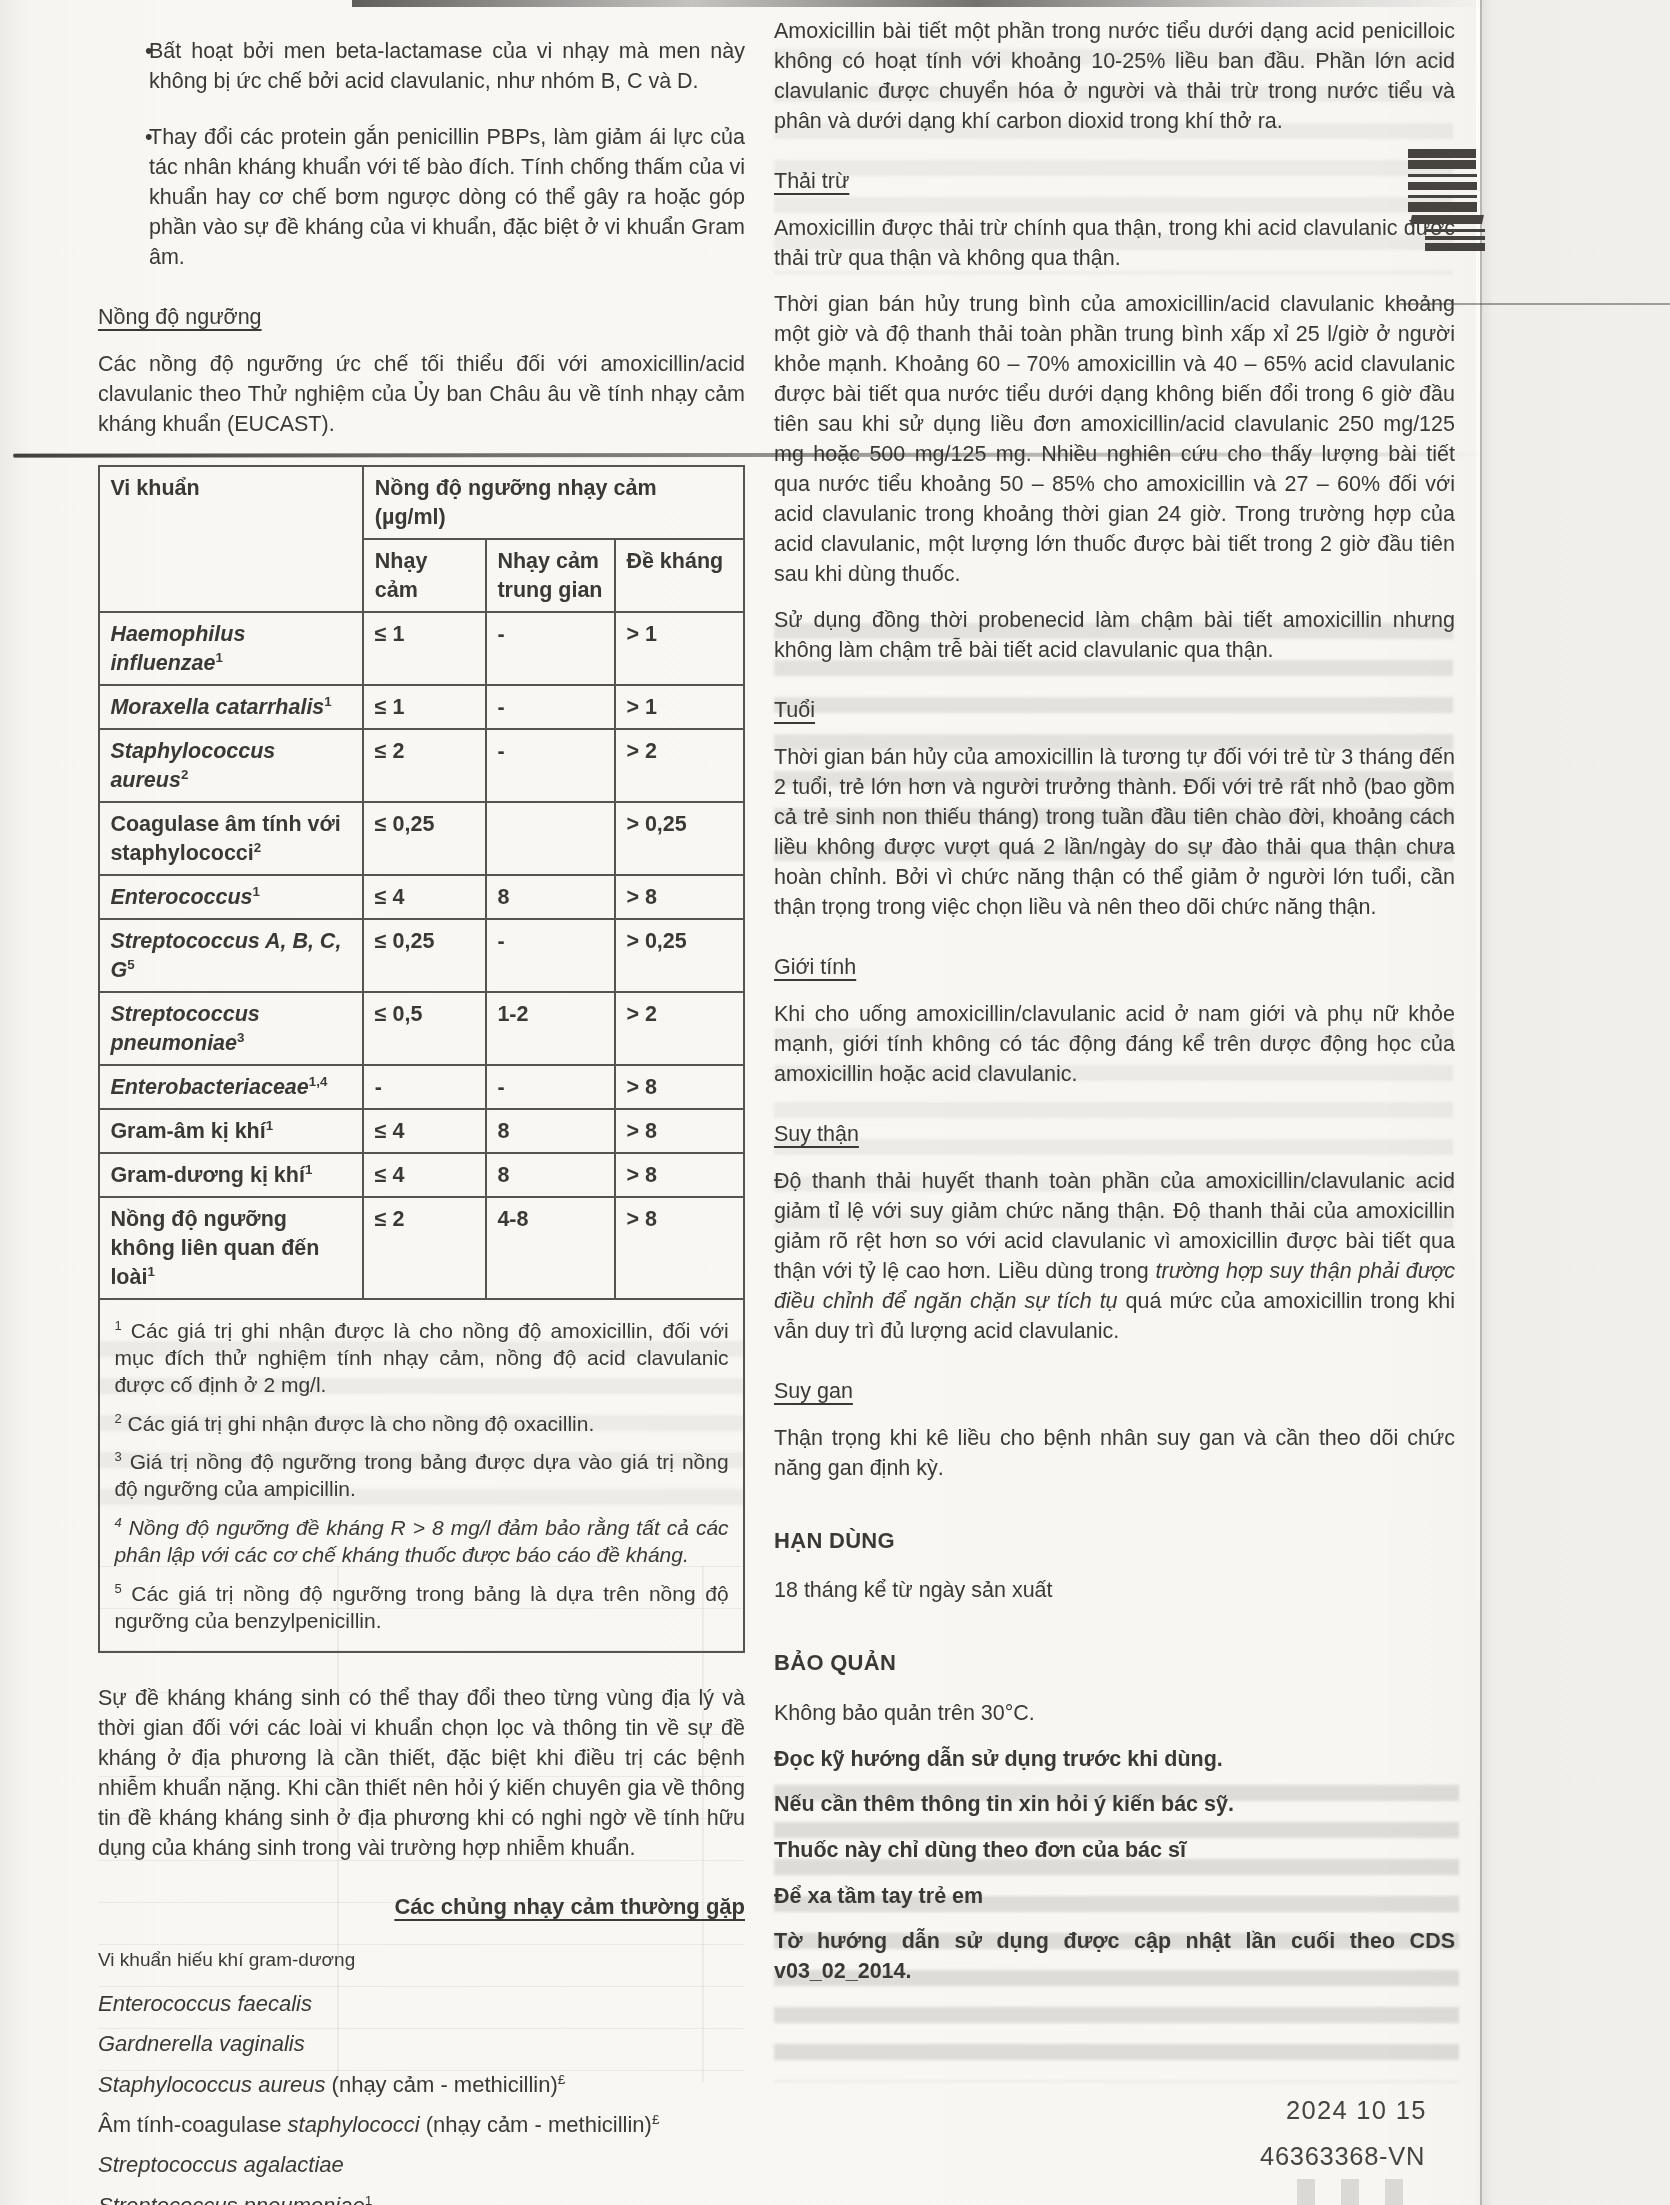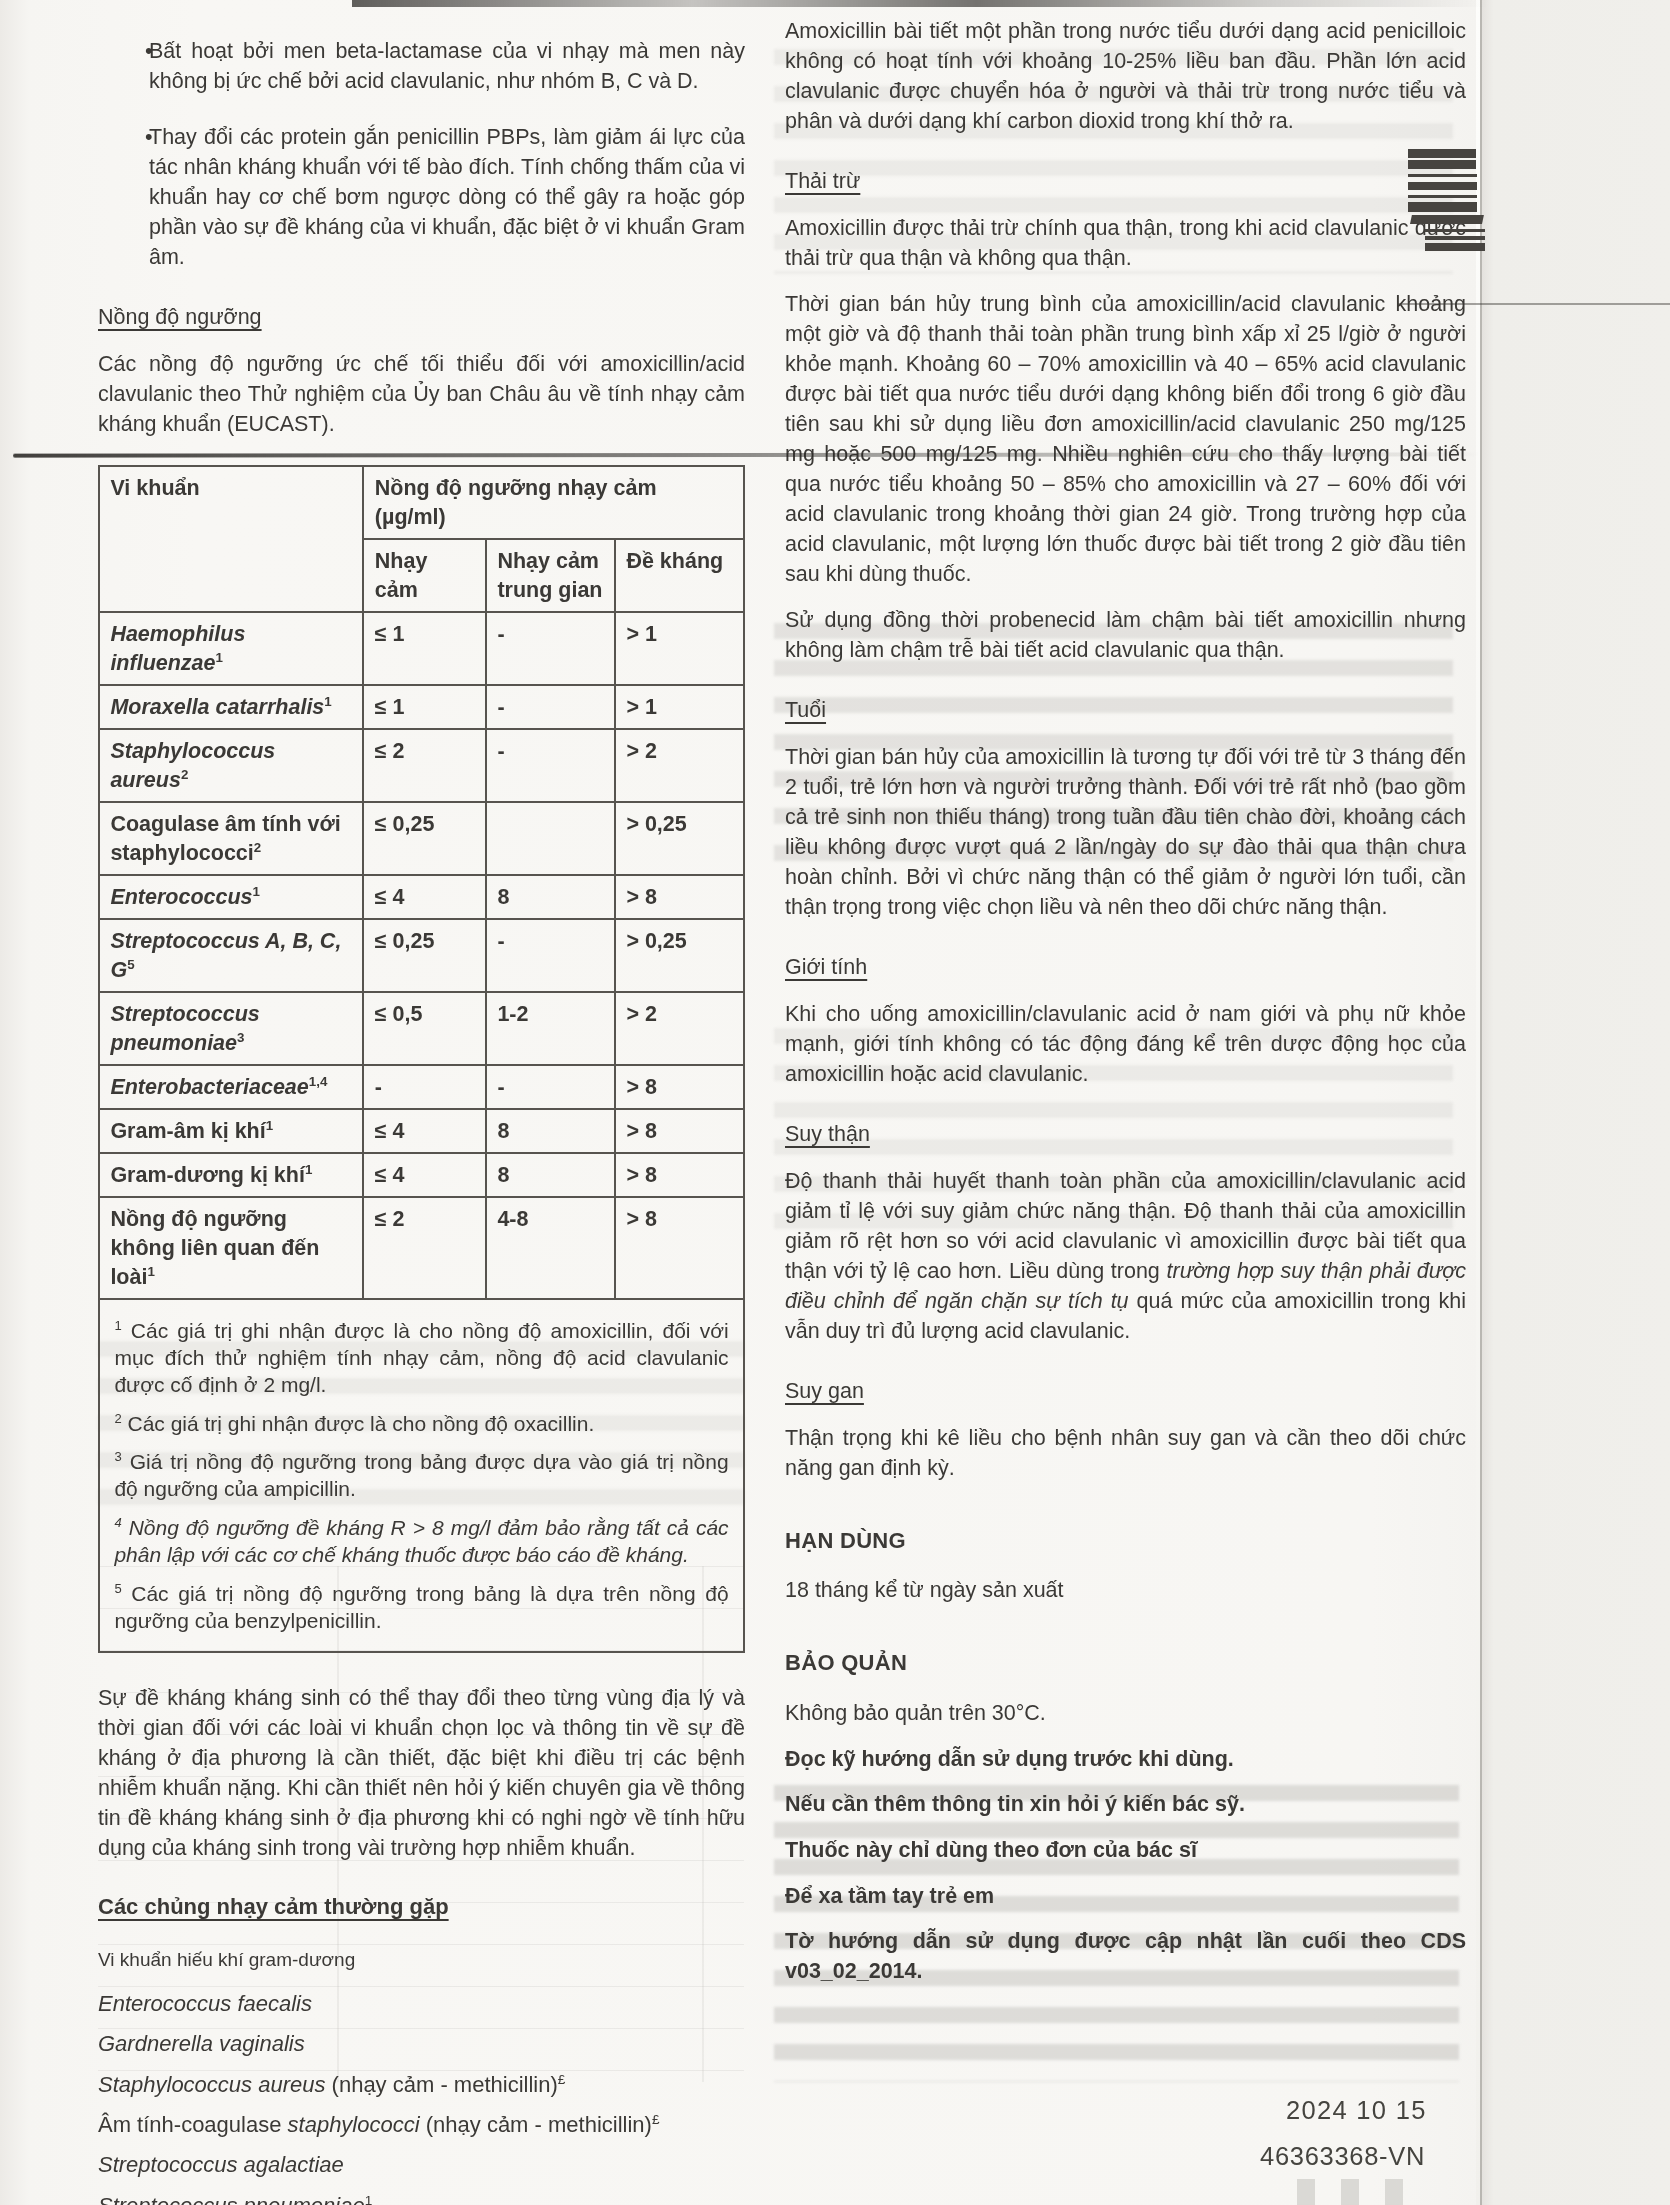--- a/index.html
+++ b/index.html
@@ -38,33 +38,33 @@
   .bleed-grid{position:absolute;z-index:1;opacity:.5;filter:blur(0.7px);
     background:
       repeating-linear-gradient(180deg,rgba(125,123,118,.22) 0 1.3px,transparent 1.3px 42px),
       linear-gradient(90deg,transparent 0 239px,rgba(125,123,118,.2) 239px 241px,transparent 241px 604px,rgba(125,123,118,.2) 604px 606px,transparent 606px);}
   .bottom-ticks{position:absolute;left:1297px;top:2179px;width:111px;height:27px;z-index:2;display:flex;gap:26px;}
   .bottom-ticks span{display:block;width:18px;height:27px;background:#dad9d5;}
 
   
   .col{position:absolute;z-index:2;text-align:justify;}
   .col-left{left:98px;top:36px;width:647px;}
-  .col-right{left:774px;top:16.3px;width:681px;margin-left:11px;}
+  .col-right{left:774px;top:16.3px;width:681px;}
   p{margin:0 0 15.7px;font-size:21.5px;line-height:30px;}
   .it{font-style:italic;}
   sup{font-size:.62em;line-height:0;}
 
   
   .bullet-item{display:flex;margin:0 0 26px;}
   .bullet-glyph{width:51px;flex:none;font-size:21.5px;line-height:30px;padding-left:47px;box-sizing:border-box;}
   .bullet-text{flex:1;font-size:21.5px;line-height:30px;text-align:justify;}
 
   
   .h-sub{font-size:21.5px;line-height:30px;font-weight:normal;text-decoration:underline;text-underline-offset:4.6px;text-decoration-thickness:1.6px;margin:30px 0 17px;text-align:left;}
-  .h-sub-bold{font-size:22px;line-height:30px;font-weight:bold;text-decoration:underline;text-underline-offset:4.6px;text-decoration-thickness:2px;margin:29px 0 13px;text-align:left;}
+  .h-sub-bold{font-size:22px;line-height:30px;font-weight:bold;text-decoration:underline;text-underline-offset:4.6px;text-decoration-thickness:2px;margin:29px 0 13px;text-align:right;}
   .h-caps{font-size:22px;line-height:31px;font-weight:bold;margin:42px 0 19.6px;letter-spacing:0.3px;text-align:left;}
   .h-group{font-size:19px;line-height:30px;font-weight:normal;margin:23.5px 0 15.7px;text-align:left;}
   .bold-line{font-weight:bold;}
 
   
   table.mic{border-collapse:collapse;width:100%;margin-top:26px;font-size:21.5px;color:#3b3936;}
   table.mic th,table.mic td{border:2px solid #57544f;padding:6.5px 10.4px;font-weight:bold;text-align:left;vertical-align:top;line-height:29px;}
   table.mic{border:2.6px solid #57544f;}
   table.mic .c-org{width:41%;}
   table.mic .c-s{width:19%;}

